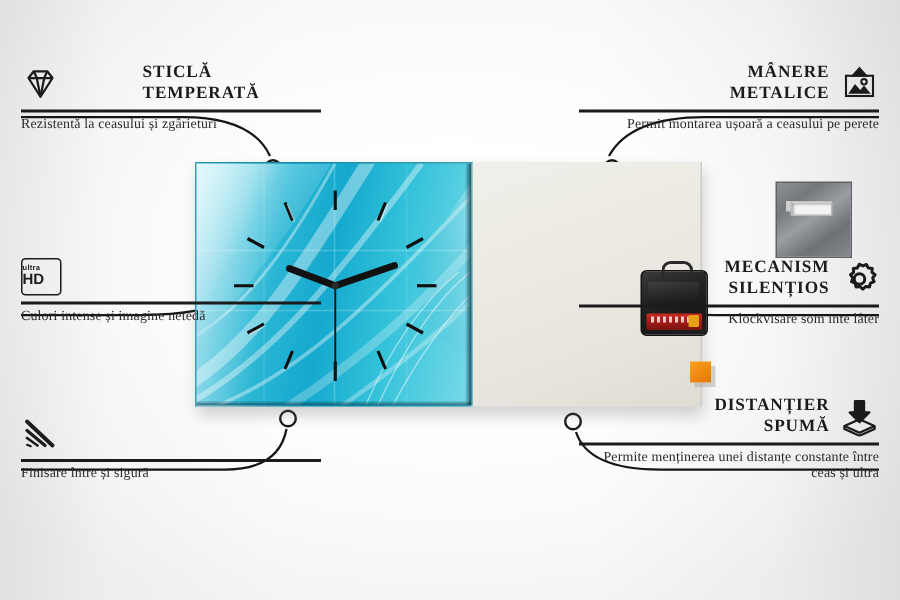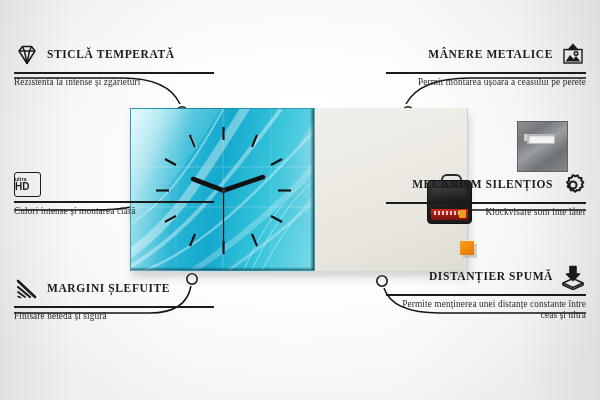--- a/index.html
+++ b/index.html
@@ -106,21 +106,21 @@
     box-shadow:3px 3px 0 rgba(160,160,155,.45);
   }
 
   
   .callout{position:absolute;width:200px;}
   .callout.right{text-align:right;}
   .chead{display:flex;align-items:center;gap:7px;}
   .callout.right .chead{justify-content:flex-end;}
   .ctitle{
     font-size:11.5px;font-weight:bold;letter-spacing:.6px;color:#1b1b1b;
-    line-height:13.5px;text-transform:uppercase;
+    line-height:13.5px;text-transform:uppercase;margin-left:48px;
   }
   .rule{height:1.6px;background:#1b1b1b;margin:4px 0 3px 0;}
   .cdesc{
     font-size:9.3px;color:#2a2a2a;line-height:11.6px;letter-spacing:.1px;
   }
   .ico{width:26px;height:26px;flex:0 0 26px;display:block;}
   .hdbox{
     width:25px;height:23px;border:1.6px solid #1b1b1b;border-radius:3px;
     display:flex;flex-direction:column;align-items:flex-start;justify-content:center;
     flex:0 0 25px;font-family:"Liberation Sans",sans-serif;color:#1b1b1b;
@@ -253,48 +253,47 @@
         <g fill="none" stroke="#1b1b1b" stroke-width="1.5" stroke-linejoin="round">
           <path d="M5,9 L8.5,4.5 L17.5,4.5 L21,9 L13,21.5 Z"></path>
           <path d="M5,9 L21,9"></path>
             <path d="M8.5,4.5 L10.5,9 L13,21.5"></path>
           <path d="M17.5,4.5 L15.5,9 L13,21.5"></path>
         </g>
       </svg>
       <div class="ctitle">STICLĂ TEMPERATĂ</div>
     </div>
     <div class="rule"></div>
-    <div class="cdesc">Rezistentă la intense și zgârieturi</div>
+    <div class="cdesc">Rezistentă la ceasului și zgârieturi</div>
   </div>
 
   <div class="callout" id="c2">
     <div class="chead">
       <div class="hdbox">
         <span class="u">ultra</span>
         <span class="d">HD</span>
       </div>
     </div>
     <div class="rule"></div>
-    <div class="cdesc">Culori intense și montarea clară</div>
+    <div class="cdesc">Culori intense și imagine netedă</div>
   </div>
 
   <div class="callout" id="c3">
     <div class="chead">
       <svg class="ico" viewBox="0 0 26 26">
         <g stroke="#1b1b1b" stroke-linecap="round">
           <line x1="4" y1="5" x2="21" y2="21" stroke-width="2.6"></line>
           <line x1="4" y1="11" x2="16" y2="21" stroke-width="2.2"></line>
           <line x1="4" y1="16" x2="11" y2="21" stroke-width="1.8"></line>
           <line x1="4" y1="20.5" x2="6.5" y2="21.5" stroke-width="1.4"></line>
         </g>
       </svg>
-      <div class="ctitle">MARGINI ȘLEFUITE</div>
-    </div>
-    <div class="rule"></div>
-    <div class="cdesc">Finisare netedă și sigură</div>
+    </div>
+    <div class="rule"></div>
+    <div class="cdesc">Finisare între și sigură</div>
   </div>
 
   <div class="callout right" id="c4">
     <div class="chead">
       <div class="ctitle">MÂNERE METALICE</div>
       <svg class="ico" viewBox="0 0 26 26">
         <g fill="none" stroke="#1b1b1b" stroke-width="1.4">
           <path d="M13,2.5 L8.5,7.5 L17.5,7.5 Z" fill="#1b1b1b"></path>
           <rect x="4" y="7.5" width="18" height="13.5"></rect>
           <path d="M5.5,19.5 L10,13 L13.5,17 L16,14 L20.5,19.5 Z" fill="#1b1b1b" stroke="none"></path>

